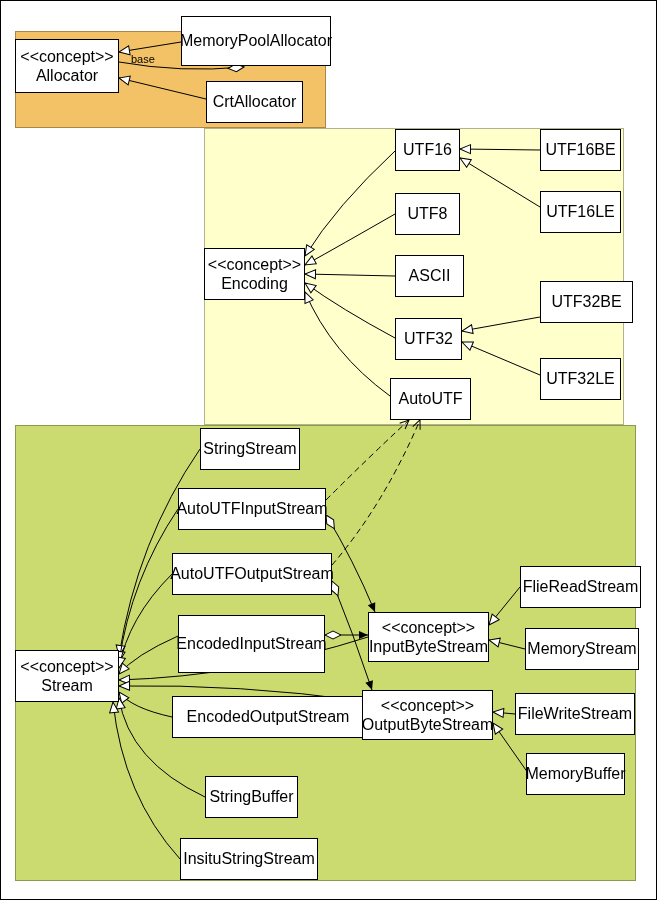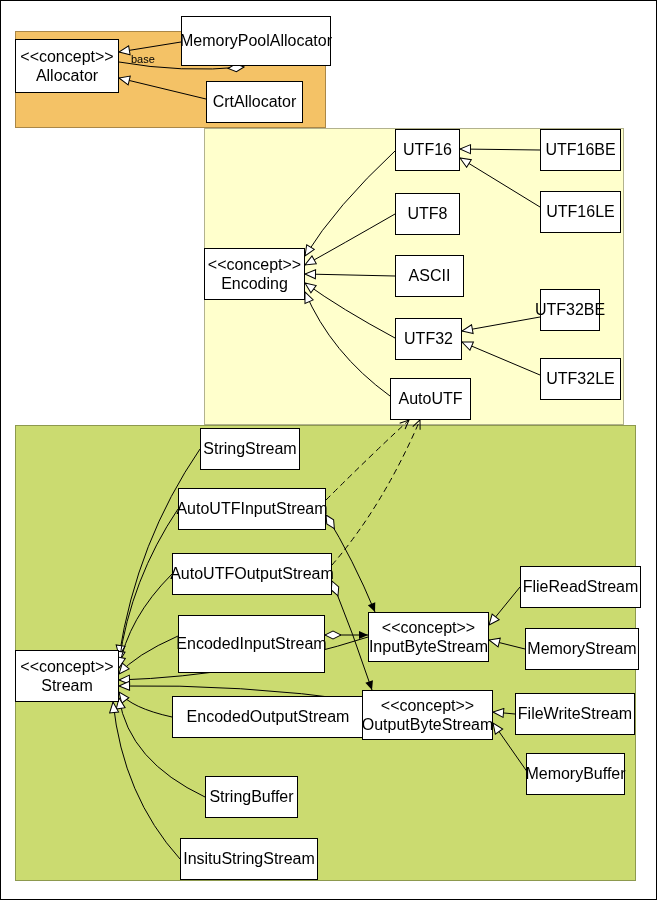--- a/index.html
+++ b/index.html
@@ -115,21 +115,21 @@
   <div class="node" style="left:203px;top:247px;width:101px;height:52px">
     <span>&lt;&lt;concept&gt;&gt;</span>
     <span>Encoding</span>
   </div>
   <div class="node" style="left:394px;top:254px;width:69px;height:42px">
     <span>ASCII</span>
   </div>
   <div class="node" style="left:394px;top:317px;width:67px;height:42px">
     <span>UTF32</span>
   </div>
-  <div class="node" style="left:539px;top:288px;width:60px;height:42px">
+  <div class="node" style="left:539px;top:280px;width:93px;height:42px">
     <span>UTF32BE</span>
   </div>
   <div class="node" style="left:539px;top:357px;width:81px;height:42px">
     <span>UTF32LE</span>
   </div>
   <div class="node" style="left:389px;top:377px;width:81px;height:42px">
     <span>AutoUTF</span>
   </div>
 
   <div class="node" style="left:177px;top:487px;width:148px;height:42px">

